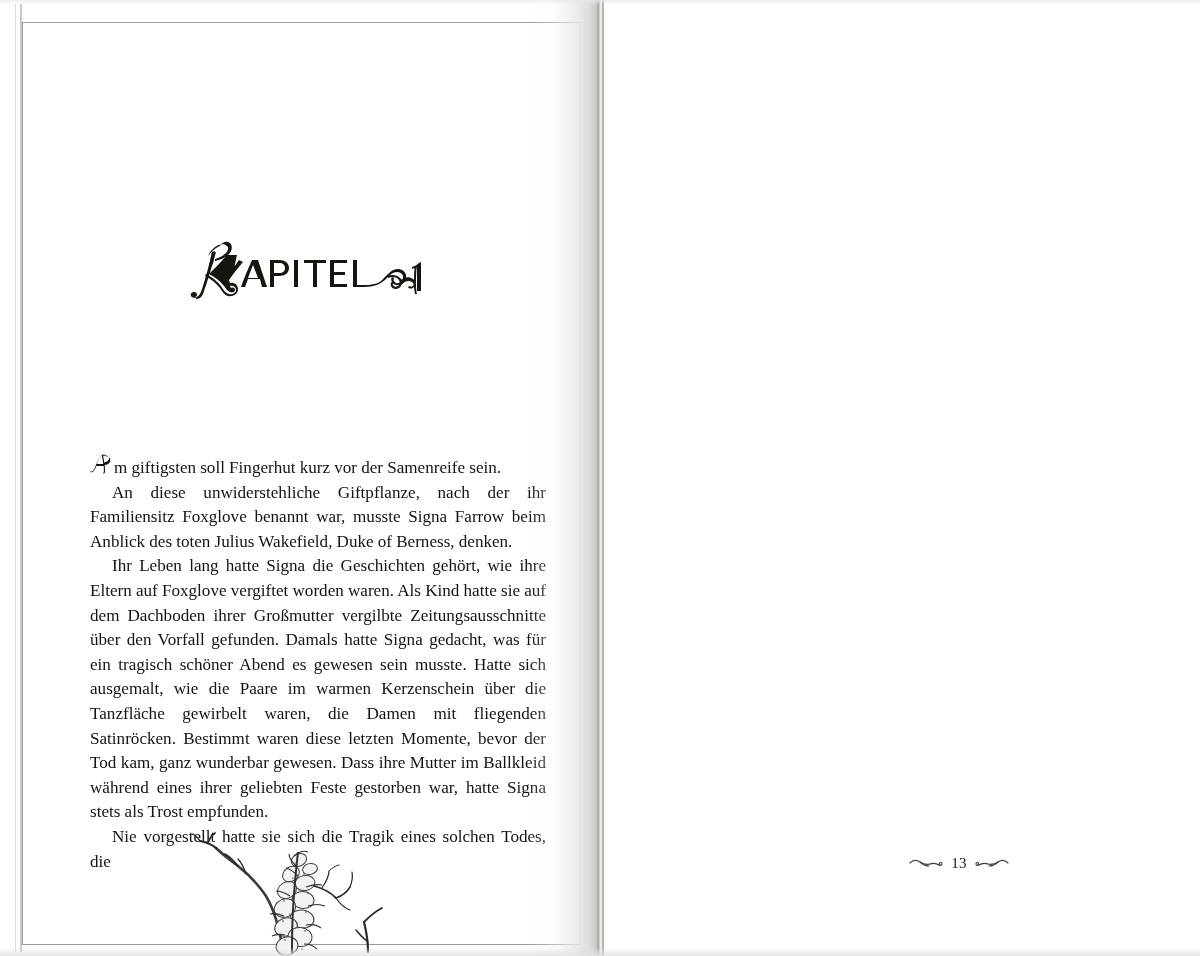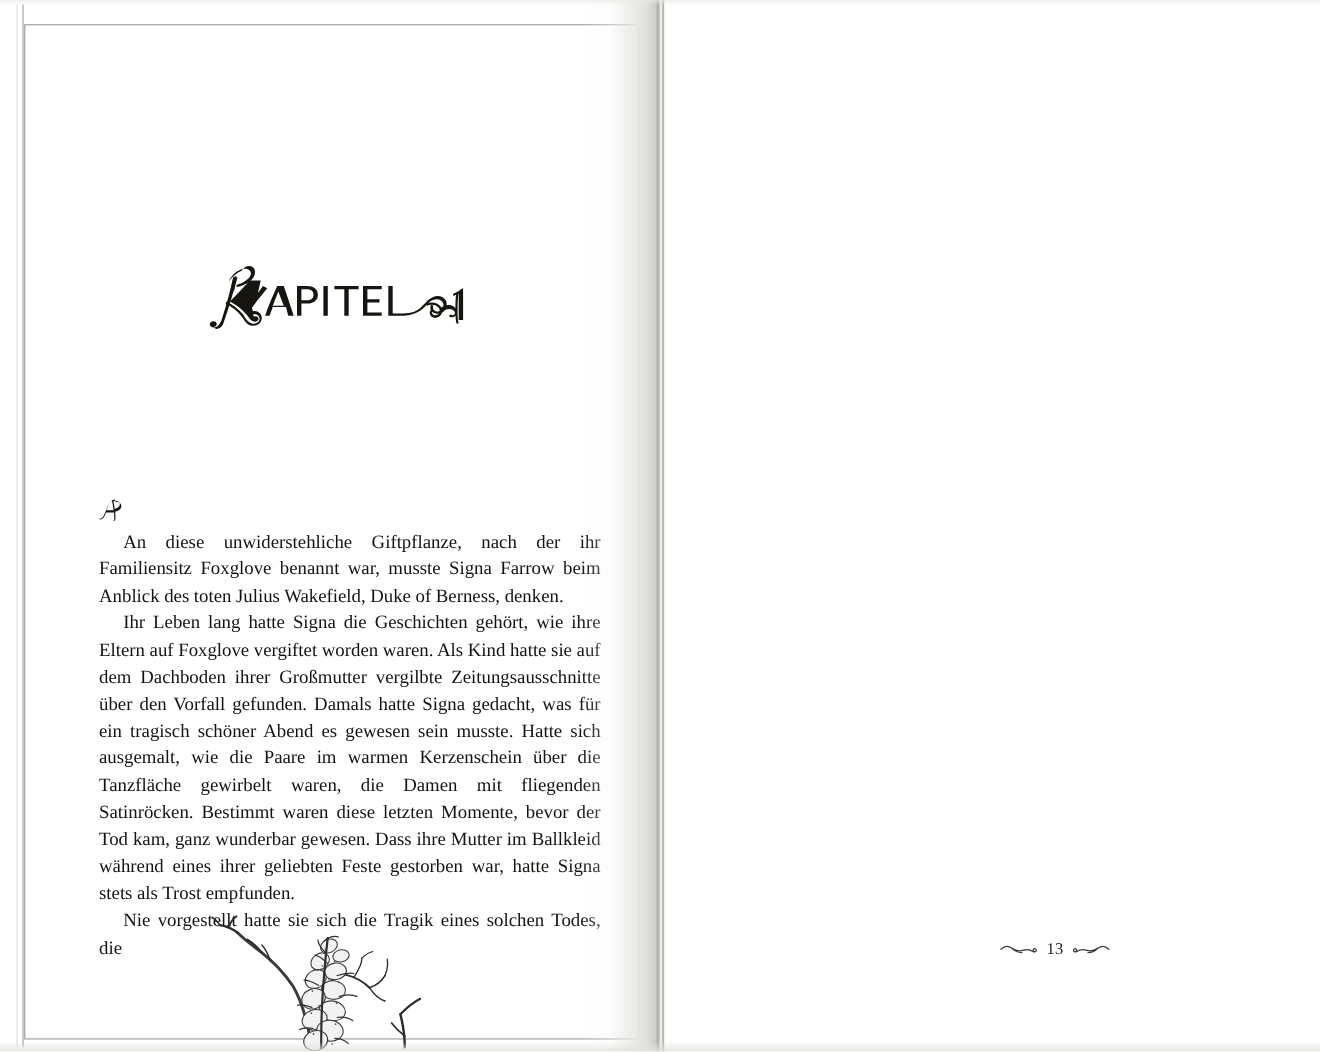--- a/index.html
+++ b/index.html
@@ -247,21 +247,21 @@
           <path d="M249 34c-1 5-1 11-1 17 0 4 0 8 1 11l-2 0c-1-4-1-8-1-12 0-6 0-11 1-16l2 0z"></path>
         </g>
       </svg>
     </div>
 
     <div class="textblock tb-left">
       <p class="first-para"><span class="dropcap-a"><svg width="24" height="22" viewBox="0 0 24 22" xmlns="http://www.w3.org/2000/svg">
               <g fill="#15130f">
                 <path d="M14.5 1.2c-1.8 0-3.4 1.1-4.6 2.7C8.2 6.3 6.9 9.6 5.6 12.9c-.9 2.3-1.9 4.4-3.2 5.3-.6.4-1.3.4-1.7 0l-.5.7c.8.6 1.9.5 2.8-.2 1.5-1.1 2.5-3.3 3.4-5.7h7.3c.1 2 .2 3.9.2 5.3 0 .9-.2 1.4-.7 1.6l.2.8c1.1-.3 1.6-1.2 1.6-2.5 0-1.6-.1-3.8-.3-6.1 1.9-.2 3.4-1 4.4-2.1 1.3-1.4 1.6-3.3.7-4.8-.9-1.5-2.8-2.3-5.5-2.3zm-.3 1c2.2 0 3.7.6 4.4 1.7.7 1.1.5 2.6-.6 3.7-.9 1-2.2 1.6-3.8 1.8-.3-2.5-.7-4.8-1.1-6.4.4-.5.8-.8 1.1-.8zM12 3.7c.5 1.6.9 4.2 1.2 7.2H6.7c1.1-2.8 2.2-5.4 3.5-7.2.6-.8 1.2-1.3 1.8-1.4-.1.4 0 .9 0 1.4z"></path>
               </g>
-            </svg></span></p>
+            </svg></span><span>m giftigsten soll Fingerhut kurz vor der Samenreife sein.</span></p>
       <p>An diese unwiderstehliche Giftpflanze, nach der ihr Familiensitz Foxglove benannt war, musste Signa Farrow beim Anblick des toten Julius Wakefield, Duke of Berness, denken.</p>
       <p>Ihr Leben lang hatte Signa die Geschichten gehört, wie ihre Eltern auf Foxglove vergiftet worden waren. Als Kind hatte sie auf dem Dachboden ihrer Großmutter vergilbte Zeitungsausschnitte über den Vorfall gefunden. Damals hatte Signa gedacht, was für ein tragisch schöner Abend es gewesen sein musste. Hatte sich ausgemalt, wie die Paare im warmen Kerzenschein über die Tanzfläche gewirbelt waren, die Damen mit fliegenden Satinröcken. Bestimmt waren diese letzten Momente, bevor der Tod kam, ganz wunderbar gewesen. Dass ihre Mutter im Ballkleid während eines ihrer geliebten Feste gestorben war, hatte Signa stets als Trost empfunden.</p>
       <p>Nie vorgestellt hatte sie sich die Tragik eines solchen Todes, die</p>
     </div>
 
     <div class="illustration">
       <svg width="230" height="126" viewBox="0 0 230 126" xmlns="http://www.w3.org/2000/svg">
         <g stroke="#2b2b2b" fill="none" stroke-linecap="round">
 
           <path d="M30 18 C36 24, 44 30, 52 36 C62 44, 72 54, 80 66 C86 76, 90 88, 93 100 C95 108, 96 116, 97 124" stroke-width="2.6" stroke="#3a3a3a"></path>

